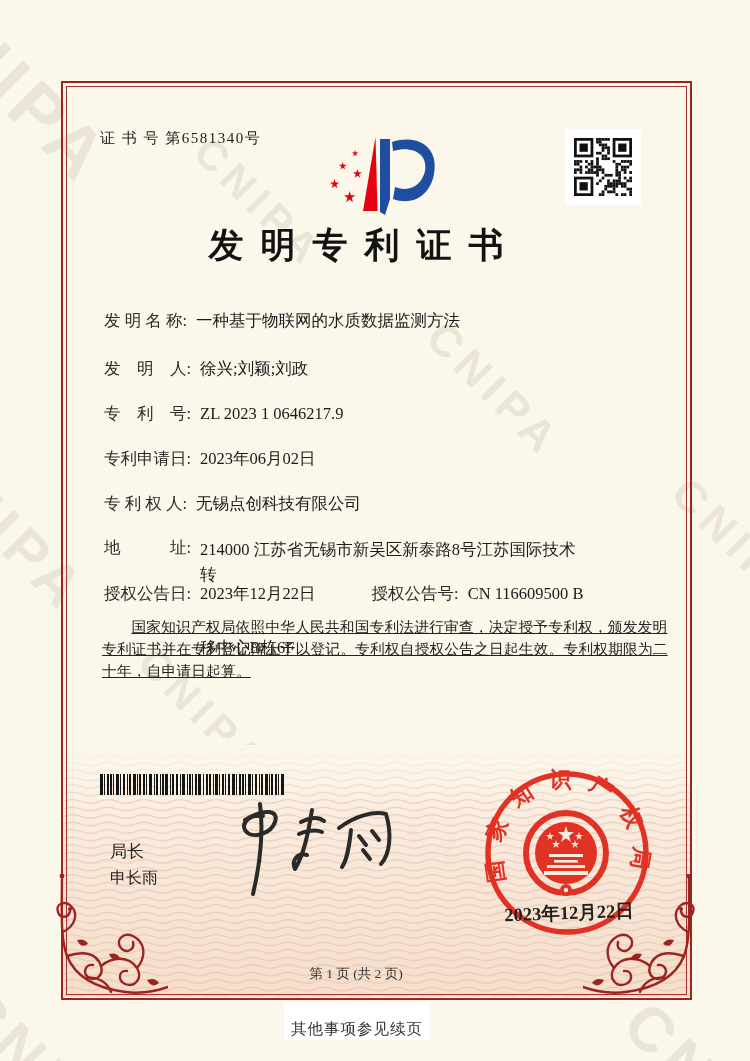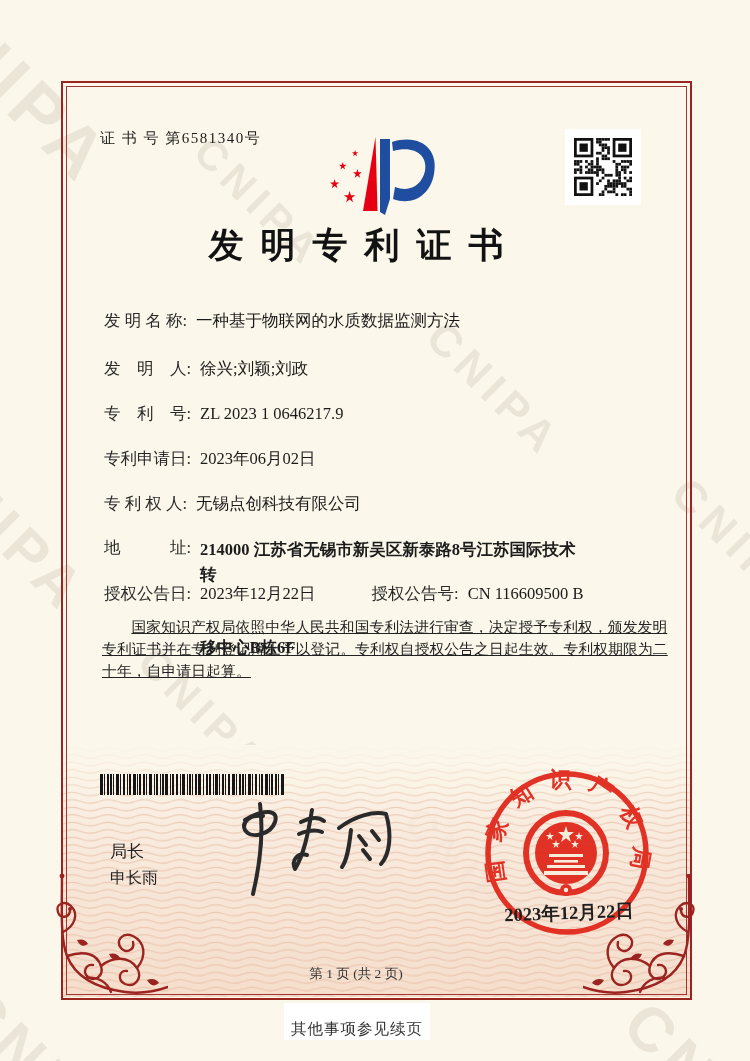--- a/index.html
+++ b/index.html
@@ -37,21 +37,21 @@
   .qr-box svg{position:absolute; left:9px; top:9px;}
   .title{
     position:absolute; left:356px; top:222px; transform:translateX(-50%);
     font-size:35px; font-weight:600; letter-spacing:17px; padding-left:17px;
     white-space:nowrap; color:#121212; z-index:5;
   }
   
   .frow{position:absolute; left:104px; font-size:16.5px; z-index:5; white-space:nowrap;}
   .flabel{display:inline-block; color:#2a2a2a;}
   .fvalue{margin-left:9px; color:#1a1a1a;}
-  .addr-val{display:inline-block; vertical-align:top; margin-left:9px; white-space:normal; width:385px; line-height:25px;font-weight:bold;}
+  .addr-val{display:inline-block; vertical-align:top; margin-left:9px; white-space:normal; width:385px; line-height:25px;}
   .grant2{margin-left:56px;}
   
   .paras{
     position:absolute; left:102px; top:616px; width:572px; z-index:5;
     font-size:14.7px; line-height:22px; color:#222; letter-spacing:0.2px;text-decoration:underline;
   }
   .paras p{margin:0 0 2px 0; text-indent:2em;}
   
   .barcode{position:absolute; left:100px; top:774px; z-index:5;}
   .sig-title{position:absolute; left:110px; top:840px; font-family:"Liberation Sans","DejaVu Sans",sans-serif; font-size:17px; color:#222; z-index:5;}

